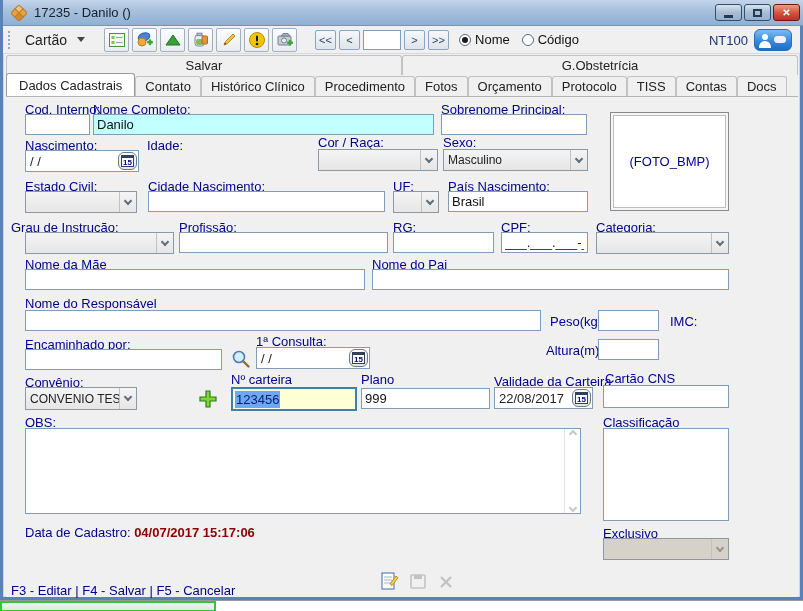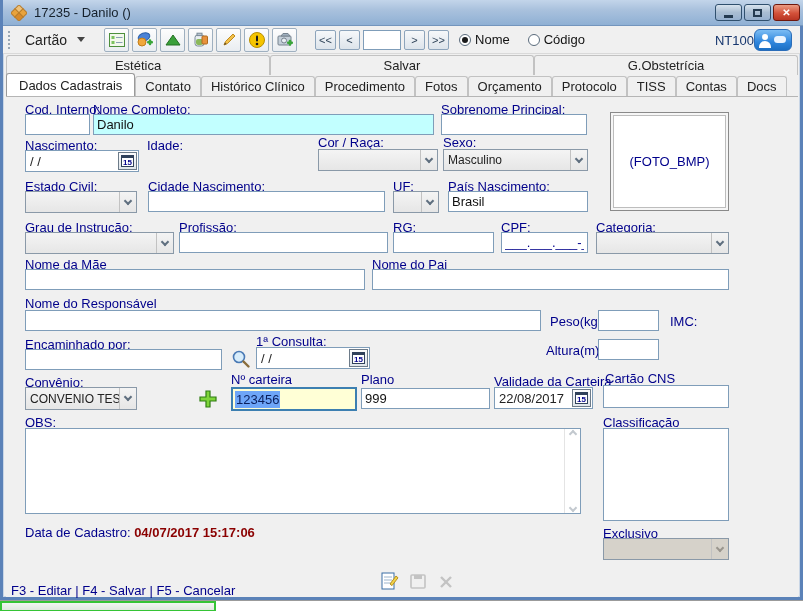--- a/index.html
+++ b/index.html
@@ -30,25 +30,25 @@
   .btn-opcoes { height:23px; padding:0 8px; display:flex; align-items:center; gap:10px;
     background:#f0f0f0; border:1px solid #f0f0f0; border-radius:2px; font-size:14px; color:#222; cursor:pointer; }
   .caret-down { width:0; height:0; border-left:4px solid transparent; border-right:4px solid transparent; border-top:5px solid #444; }
   .tool-icons { display:flex; gap:3px; margin-left:10px; }
   .tool-btn { width:25px; height:24px; border:1px solid #9fb0c0; background:linear-gradient(180deg,#fdfdfd,#e9edf1);
     border-radius:2px; display:flex; align-items:center; justify-content:center; cursor:pointer; }
   .nav-group { display:flex; align-items:center; gap:3px; margin-left:18px; }
   .nav-btn { min-width:21px; height:20px; padding:0 3px; border:1px solid #8da4bb; border-radius:2px;
     background:linear-gradient(180deg,#f6f8fa,#dde4eb); font-size:11px; color:#33475c; display:flex; align-items:center; justify-content:center; cursor:pointer; }
   .nav-input { width:38px; height:20px; border:1px solid #7f9db9; font-size:12px; padding:0 2px; }
-  .radio-group { display:flex; align-items:center; gap:18px; margin-left:10px; font-size:13px; color:#111; }
+  .radio-group { display:flex; align-items:center; gap:12px; margin-left:10px; font-size:13px; color:#111; }
   .radio { display:flex; align-items:center; gap:4px; cursor:pointer; }
   .radio-dot { width:12px; height:12px; border:1px solid #5a6b7c; border-radius:50%; background:#fff; position:relative; }
   .radio-dot.on::after { content:""; position:absolute; left:2px; top:2px; width:6px; height:6px; border-radius:50%; background:#1b1b1b; }
-  .version-area { position:absolute; right:8px; top:29px; display:flex; align-items:center; }
+  .version-area { position:absolute; right:8px; top:29px; display:flex; align-items:center; gap:6px; }
   .version-label { font-size:13px; color:#16366e; }
   .chat-btn { width:38px; height:22px; border-radius:6px; border:1px solid #2a6db9;
     background:linear-gradient(180deg,#7cbdf4,#2f86dd 60%,#1b6fc4); position:relative; cursor:pointer; }
   .chat-person-head { position:absolute; left:7px; top:4px; width:6px; height:6px; border-radius:50%; background:#fff; }
   .chat-person-body { position:absolute; left:4px; top:11px; width:12px; height:7px; border-radius:6px 6px 0 0; background:#fff; }
   .chat-bubble { position:absolute; right:5px; top:6px; width:12px; height:7px; border-radius:4px; background:#eaf4ff; }
 
   
   .tabs-top { position:absolute; left:3px; top:55px; width:792px; height:20px; display:flex; }
   .tabs-top .tab { flex:1; border:1px solid #c2c2c2; border-bottom:none; border-radius:3px 3px 0 0;
@@ -69,21 +69,21 @@
   .combo { position:absolute; height:22px; border:1px solid #8a99a8; background:linear-gradient(180deg,#f4f4f4,#e6e6e6);
     display:flex; align-items:center; cursor:pointer; }
   .combo .val { flex:1; font-size:12px; color:#222; padding:0 4px; overflow:hidden; white-space:nowrap; }
   .combo .arrow { width:17px; height:100%; border-left:1px solid #c2c2c2; display:flex; align-items:center; justify-content:center; }
   .combo .chev { width:6px; height:6px; border-right:2px solid #5f6f7f; border-bottom:2px solid #5f6f7f; transform:rotate(45deg); margin-top:-3px; }
   .combo.disabled { background:#d6d2ca; }
   .combo.disabled .chev { border-color:#9a968e; }
   .datefield { position:absolute; height:22px; border:1px solid var(--field-border,#7f9db9); background:#fff;
     display:flex; align-items:center; }
   .datefield .val { flex:1; font-size:13px; color:#222; padding:0 4px; }
-  .cal-btn { width:19px; height:18px; margin-right:1px; border:1px solid #6d7b89; border-radius:0;
+  .cal-btn { width:19px; height:18px; margin-right:1px; border:1px solid #6d7b89; border-radius:6px;
     background:linear-gradient(180deg,#fcfcfc,#dfe5ea); display:flex; align-items:center; justify-content:center; cursor:pointer; }
   .cal-face { width:13px; height:12px; border:1px solid #30415a; background:#fff; font-size:8px; color:var(--navy,#00008B);
     display:flex; align-items:center; justify-content:center; border-top:3px solid #30415a; font-weight:bold; }
   .photo-box { position:absolute; left:604px; top:15px; width:119px; height:99px; background:#fff;
     border:1px solid #8a8a8a; box-shadow:0 0 0 2px #f6f6f6 inset, 0 0 0 3px #bdbdbd inset;
     display:flex; align-items:center; justify-content:center; font-size:13px; color:var(--navy,#00008B); }
   .carteira { position:absolute; left:225px; top:290px; width:126px; height:24px; border:2px solid #3c7fb1;
     background:var(--focus-yellow,#ffffd6); display:flex; align-items:center; padding:0 2px; }
   .carteira .sel { font-size:13px; color:#0a1f5c; background:var(--sel-blue,#6ea6f8); padding:1px 1px; }
   .obs-box { position:absolute; left:19px; top:331px; width:556px; height:86px; border:1px solid var(--field-border,#7f9db9); background:#fff; display:flex; }
@@ -214,21 +214,20 @@
       <span class="version-label">NT100</span>
       <div class="chat-btn">
         <div class="chat-person-head"></div>
         <div class="chat-person-body"></div>
         <div class="chat-bubble"></div>
       </div>
     </div>
 
     <div class="tabs-top">
 
-    <div class="tab">Estética</div>
         <div class="tab">Salvar</div>
         <div class="tab">G.Obstetrícia</div>
       </div>
     <div class="tabs-main">
 
     <div class="tab active">Dados Cadastrais</div>
         <div class="tab">Contato</div>
         <div class="tab">Histórico Clínico</div>
         <div class="tab">Procedimento</div>
         <div class="tab">Fotos</div>
@@ -286,21 +285,21 @@
       <span class="lbl" style="left:387px; top:82px">UF:</span>
       <div class="combo" style="left:387px; top:94px; width:46px">
         <span class="val"></span>
         <span class="arrow">
             <span class="chev"></span>
           </span>
       </div>
       <span class="lbl" style="left:442px; top:82px">País Nascimento:</span>
       <input class="txt" style="left: 442px; top: 94px; width: 140px;" value="Brasil">
 
-      <span class="lbl" style="left:19px; top:123px">Grau de Instrução:</span>
+      <span class="lbl" style="left:5px; top:123px">Grau de Instrução:</span>
       <div class="combo" style="left:19px; top:135px; width:149px">
         <span class="val"></span>
         <span class="arrow">
             <span class="chev"></span>
           </span>
       </div>
       <span class="lbl" style="left:173px; top:123px">Profissão:</span>
       <input class="txt" style="left: 173px; top: 135px; width: 209px;" value="">
       <span class="lbl" style="left:387px; top:123px">RG:</span>
       <input class="txt" style="left: 387px; top: 135px; width: 101px;" value="">

